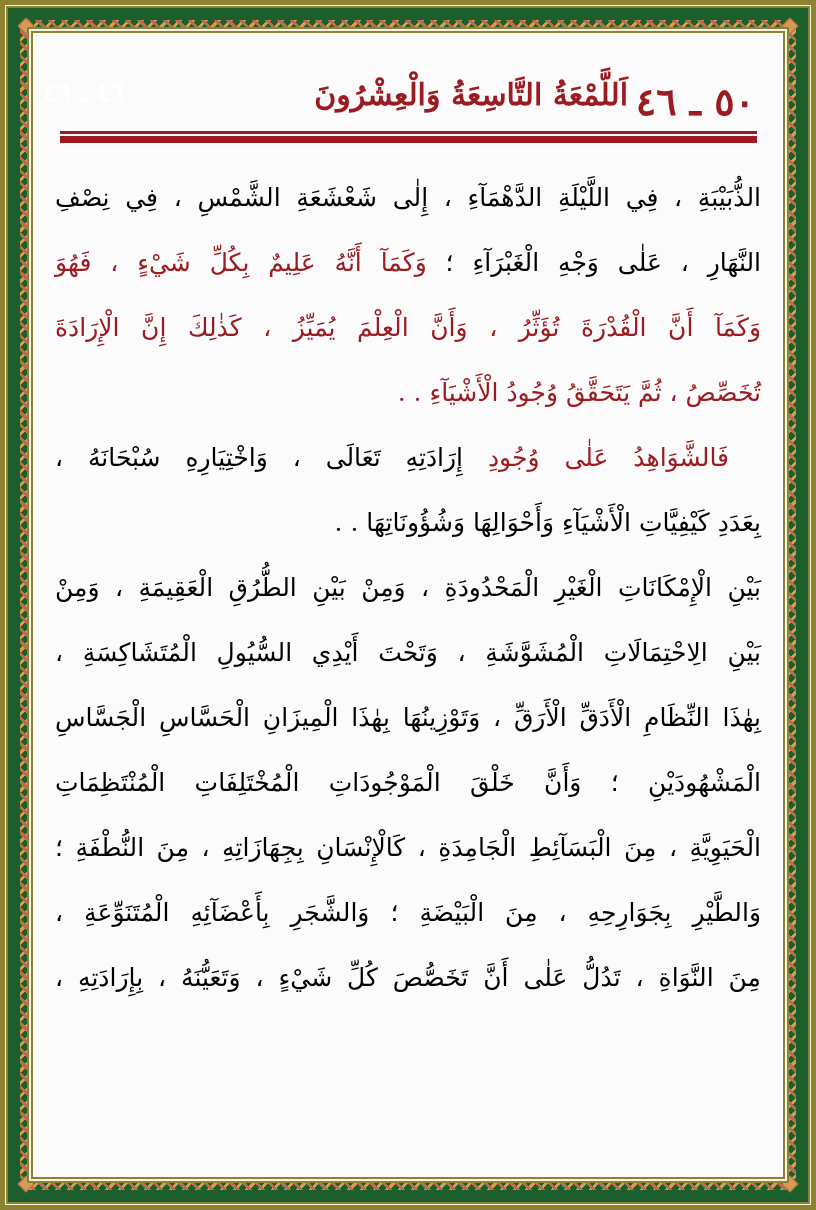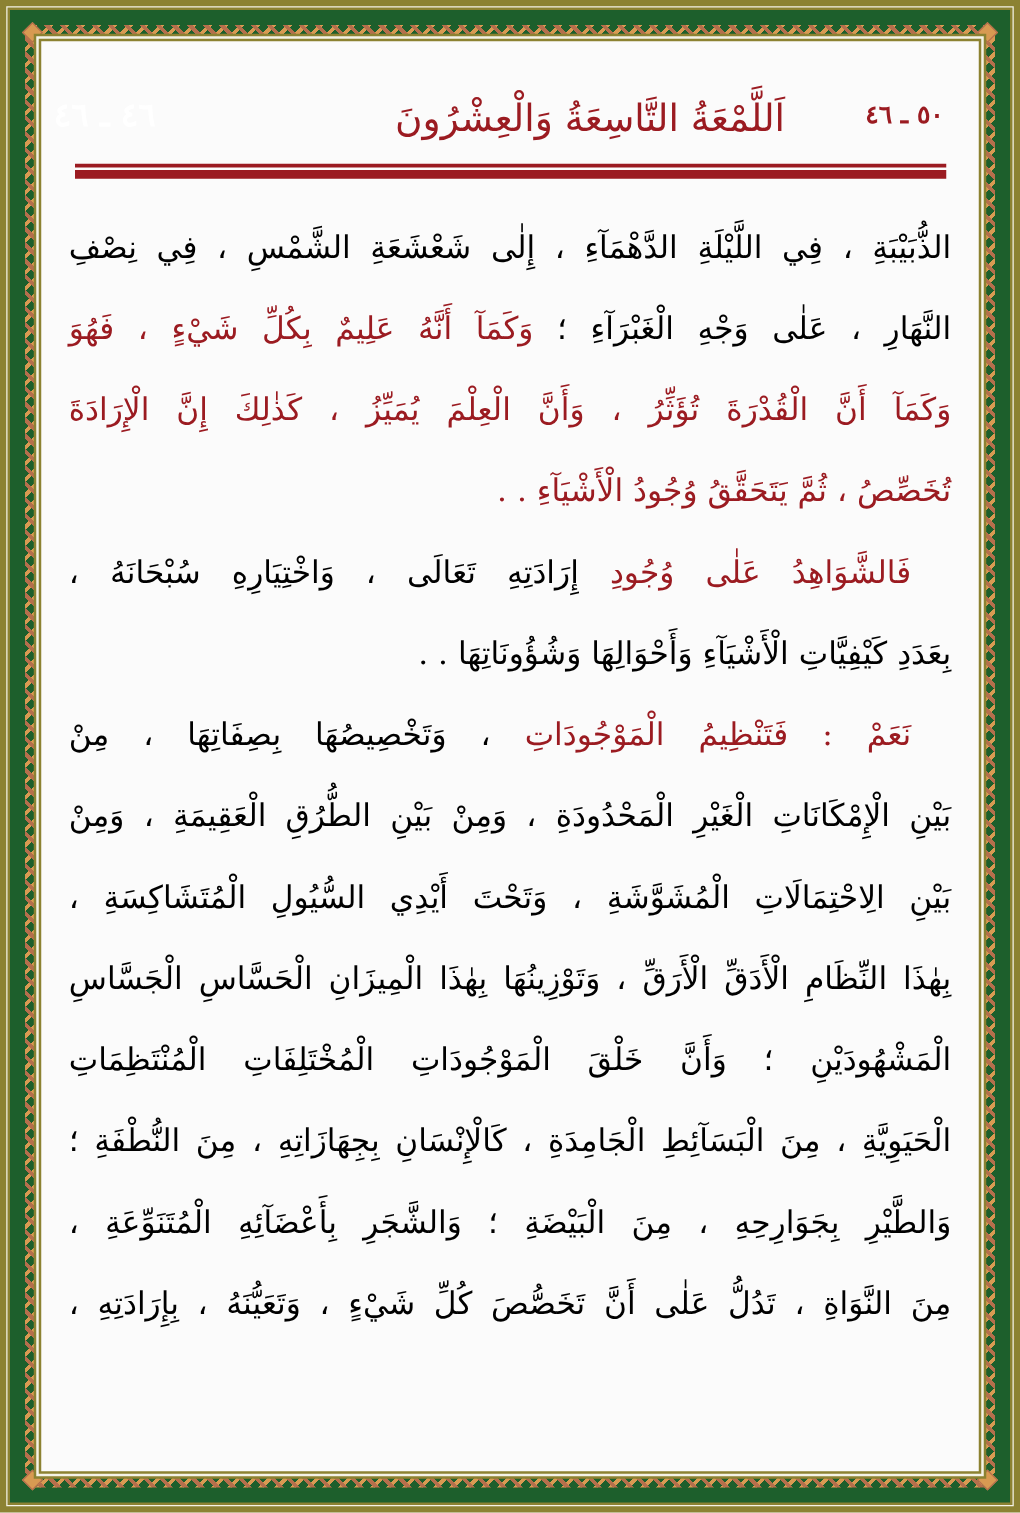--- a/index.html
+++ b/index.html
@@ -23,22 +23,22 @@
   .corner { position:absolute; width:10px; height:10px; background:#d89a52; border:1px solid #b56f4c; transform:rotate(45deg); }
   .corner.tl { left:12px; top:12px; } .corner.tr { right:12px; top:12px; }
   .corner.bl { left:12px; bottom:12px; } .corner.br { right:12px; bottom:12px; }
   .frame-inner-olive { position:absolute; left:27px; top:27px; right:27px; bottom:27px; background:#8c8232; }
   .frame-inner-white { position:absolute; left:29px; top:29px; right:29px; bottom:29px; background:#f4f2e6; }
   .frame-inner-olive2 { position:absolute; left:31px; top:31px; right:31px; bottom:31px; background:#8c8232; }
   .page { position:absolute; left:33px; top:33px; right:33px; bottom:33px; background:#fbfbfb; }
 
   .header { position:absolute; left:0; right:0; top:44px; height:50px; }
   .header-ghost { position:absolute; left:10px; top:0; font-size:26px; color:#ffffff; font-weight:bold; direction:rtl; }
-  .header-title { position:absolute; right:155px; top:0; font-size:30px; color:#9b1b21; font-weight:normal; direction:rtl; }
-  .header-pages { position:absolute; right:28px; top:2px; font-size:20px; color:#9b1b21; font-weight:bold; direction:rtl; }
+  .header-title { position:absolute; right:155px; top:0; font-size:30px; color:#9b1b21; font-weight:bold; direction:rtl; }
+  .header-pages { position:absolute; right:28px; top:2px; font-size:38px; color:#9b1b21; font-weight:bold; direction:rtl; }
   .rule1 { position:absolute; left:27px; right:26px; top:98px; height:3px; background:#9b1b21; }
   .rule2 { position:absolute; left:27px; right:26px; top:103px; height:7px; background:#9b1b21; }
 
   .body-text { position:absolute; left:22px; right:22px; top:132px; direction:rtl; text-align:justify;
                font-size:25px; line-height:65px; color:#000; }
   .line { display:block; white-space:nowrap; text-align:justify; text-align-last:justify; }
   .line.short { text-align-last:right; }
   .line.indent { padding-right:32px; }
   .red { color:#9b1b21; font-weight:normal; }
 </style>
@@ -71,21 +71,20 @@
   <div class="rule1"></div>
   <div class="rule2"></div>
 
   <div class="body-text" id="body-text">
       <div class="line"><span>الذُّبَيْبَةِ ، فِي اللَّيْلَةِ الدَّهْمَآءِ ، إِلٰى شَعْشَعَةِ الشَّمْسِ ، فِي نِصْفِ</span></div>
       <div class="line"><span>النَّهَارِ ، عَلٰى وَجْهِ الْغَبْرَآءِ ؛ </span><span class="red">وَكَمَآ أَنَّهُ عَلِيمٌ بِكُلِّ شَيْءٍ ، فَهُوَ</span></div>
       <div class="line"><span class="red">وَكَمَآ أَنَّ الْقُدْرَةَ تُؤَثِّرُ ، وَأَنَّ الْعِلْمَ يُمَيِّزُ ، كَذٰلِكَ إِنَّ الْإِرَادَةَ</span></div>
       <div class="line short"><span class="red">تُخَصِّصُ ، ثُمَّ يَتَحَقَّقُ وُجُودُ الْأَشْيَآءِ . .</span></div>
       <div class="line indent"><span class="red">فَالشَّوَاهِدُ عَلٰى وُجُودِ </span><span>إِرَادَتِهِ تَعَالَى ، وَاخْتِيَارِهِ سُبْحَانَهُ ،</span></div>
       <div class="line short"><span>بِعَدَدِ كَيْفِيَّاتِ الْأَشْيَآءِ وَأَحْوَالِهَا وَشُؤُونَاتِهَا . .</span></div>
-      <div class="line indent"><span class="red">نَعَمْ : فَتَنْظِيمُ الْمَوْجُودَاتِ</span><span> ، وَتَخْصِيصُهَا بِصِفَاتِهَا ، مِنْ</span></div>
       <div class="line"><span>بَيْنِ الْإِمْكَانَاتِ الْغَيْرِ الْمَحْدُودَةِ ، وَمِنْ بَيْنِ الطُّرُقِ الْعَقِيمَةِ ، وَمِنْ</span></div>
       <div class="line"><span>بَيْنِ الِاحْتِمَالَاتِ الْمُشَوَّشَةِ ، وَتَحْتَ أَيْدِي السُّيُولِ الْمُتَشَاكِسَةِ ،</span></div>
       <div class="line"><span>بِهٰذَا النِّظَامِ الْأَدَقِّ الْأَرَقِّ ، وَتَوْزِينُهَا بِهٰذَا الْمِيزَانِ الْحَسَّاسِ الْجَسَّاسِ</span></div>
       <div class="line"><span>الْمَشْهُودَيْنِ ؛ وَأَنَّ خَلْقَ الْمَوْجُودَاتِ الْمُخْتَلِفَاتِ الْمُنْتَظِمَاتِ</span></div>
       <div class="line"><span>الْحَيَوِيَّةِ ، مِنَ الْبَسَآئِطِ الْجَامِدَةِ ، كَالْإِنْسَانِ بِجِهَازَاتِهِ ، مِنَ النُّطْفَةِ ؛</span></div>
       <div class="line"><span>وَالطَّيْرِ بِجَوَارِحِهِ ، مِنَ الْبَيْضَةِ ؛ وَالشَّجَرِ بِأَعْضَآئِهِ الْمُتَنَوِّعَةِ ،</span></div>
       <div class="line"><span>مِنَ النَّوَاةِ ، تَدُلُّ عَلٰى أَنَّ تَخَصُّصَ كُلِّ شَيْءٍ ، وَتَعَيُّنَهُ ، بِإِرَادَتِهِ ،</span></div>
     </div>
 </div>
 

